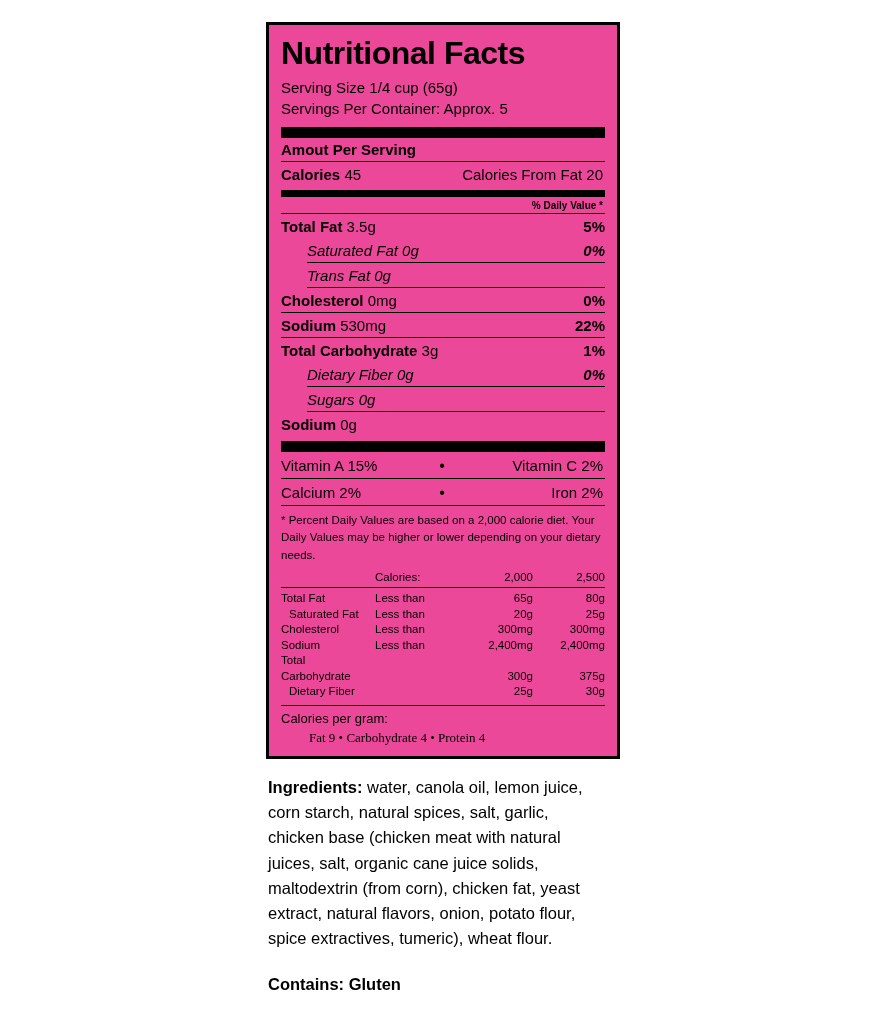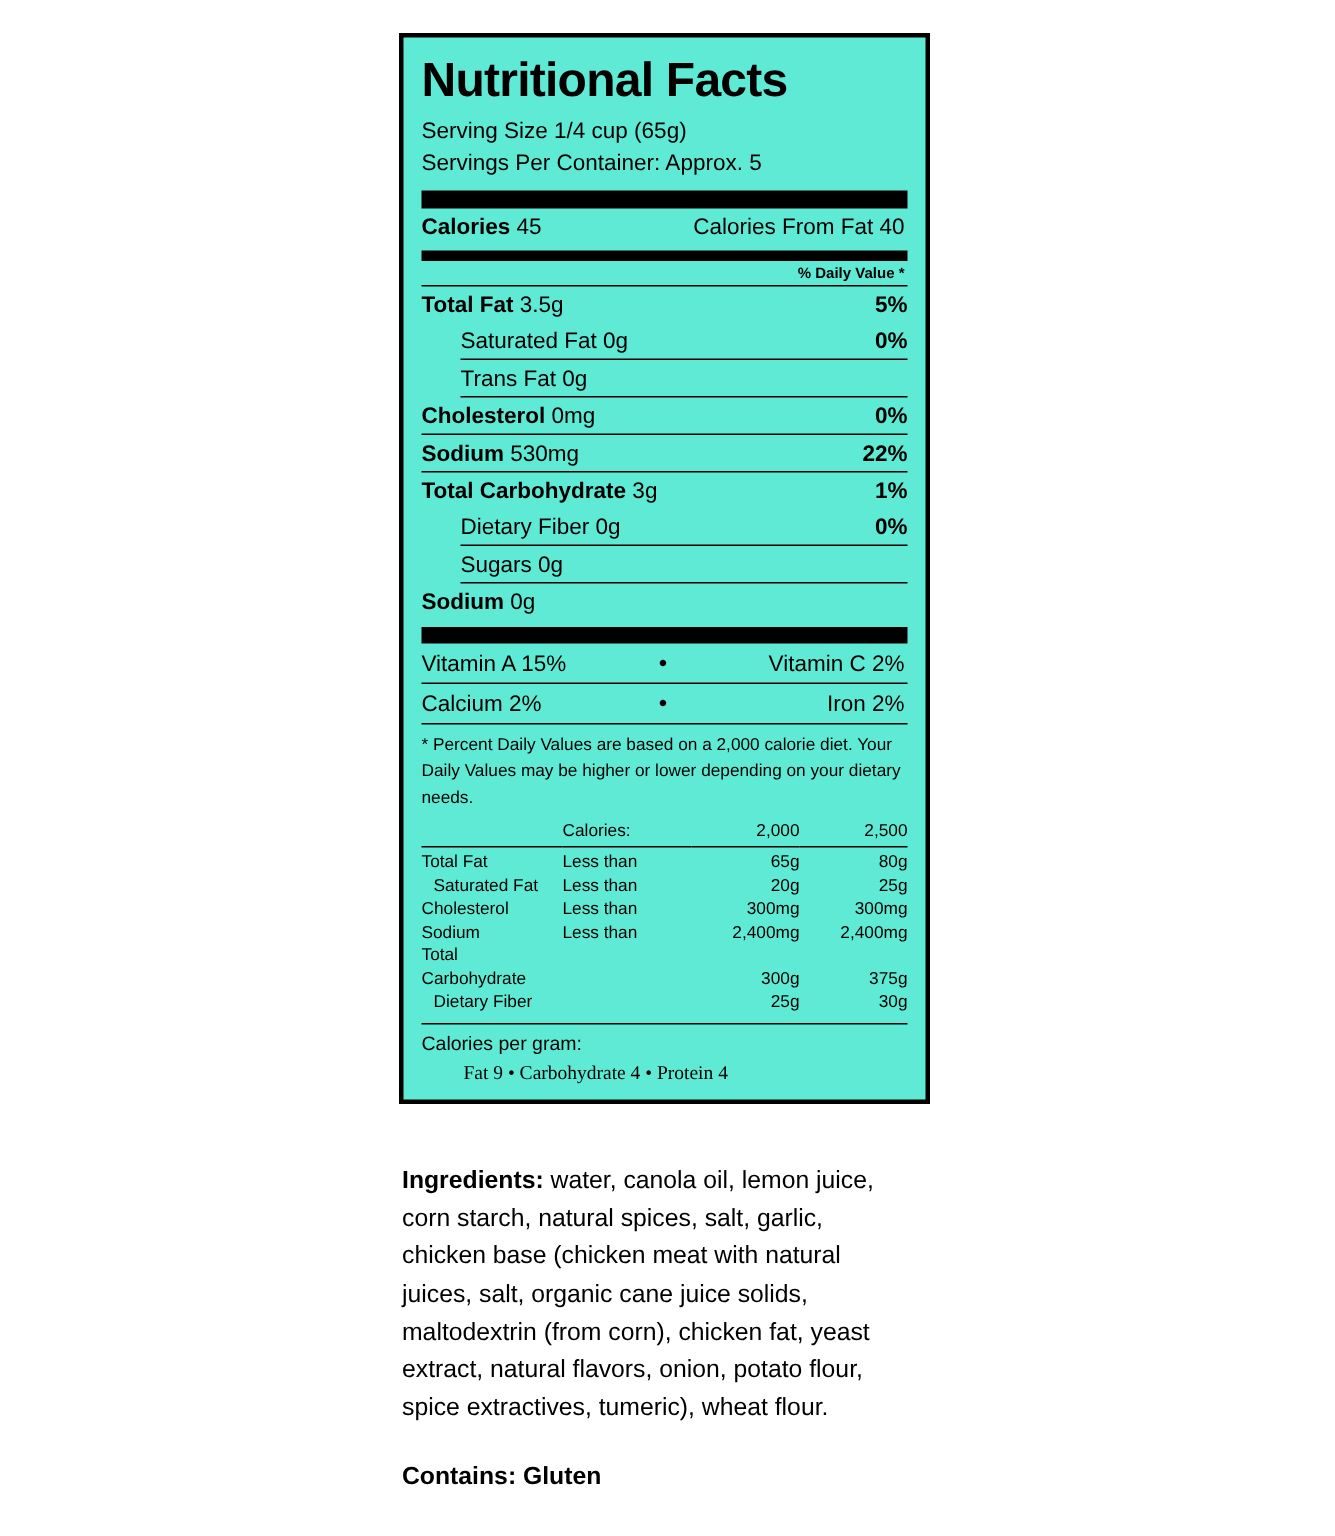--- a/index.html
+++ b/index.html
@@ -17,21 +17,21 @@
   }
 
   
   .panel {
     position: absolute;
     left: 266px;
     top: 22px;
     width: 354px;
     box-sizing: border-box;
     border: 3px solid #000;
-    background: #5eead4;
+    background: #ec4899;
     padding: 10px 12px 8px 12px;
   }
 
   .title {
     font-size: 32px;
     font-weight: bold;
     letter-spacing: -0.5px;
     line-height: 1.05;
     margin: 2px 0 6px 0;
   }
@@ -58,21 +58,21 @@
     align-items: baseline;
     font-size: 15px;
     padding: 4px 0 3px 0;
     border-top: 1px solid #000;
   }
 
   .row .name { white-space: nowrap; }
   .row .name b { font-weight: bold; }
   .row .val { font-weight: bold; white-space: nowrap; }
 
-  .indent { padding-left: 26px; }
+  .indent { padding-left: 26px; font-style: italic; }
   .inner-rule {
     margin-left: 26px;
     border-top: 1px solid #000;
   }
 
   .amt {
     font-size: 15px;
     font-weight: bold;
     padding: 3px 0 3px 0;
   }
@@ -173,24 +173,25 @@
 
 <div class="panel">
 
   <div class="title">Nutritional Facts</div>
 
   <div class="serving">Serving Size 1/4 cup (65g)</div>
   <div class="serving">Servings Per Container: Approx. 5</div>
 
   <div class="bar-thick"></div>
 
+  <div class="amt">Amout Per Serving</div>
 
   <div class="cal-row">
     <div class="left"><span style="font-weight:bold">Calories</span> <span>45</span></div>
-    <div class="right">Calories From Fat 40</div>
+    <div class="right">Calories From Fat 20</div>
   </div>
 
   <div class="bar-medium"></div>
 
   <div class="dv-head" style="border-top:none;">% Daily Value *</div>
 
   <div class="row">
     <div class="name"><b>Total Fat</b> <span>3.5g</span></div>
     <div class="val">5%</div>
   </div>

